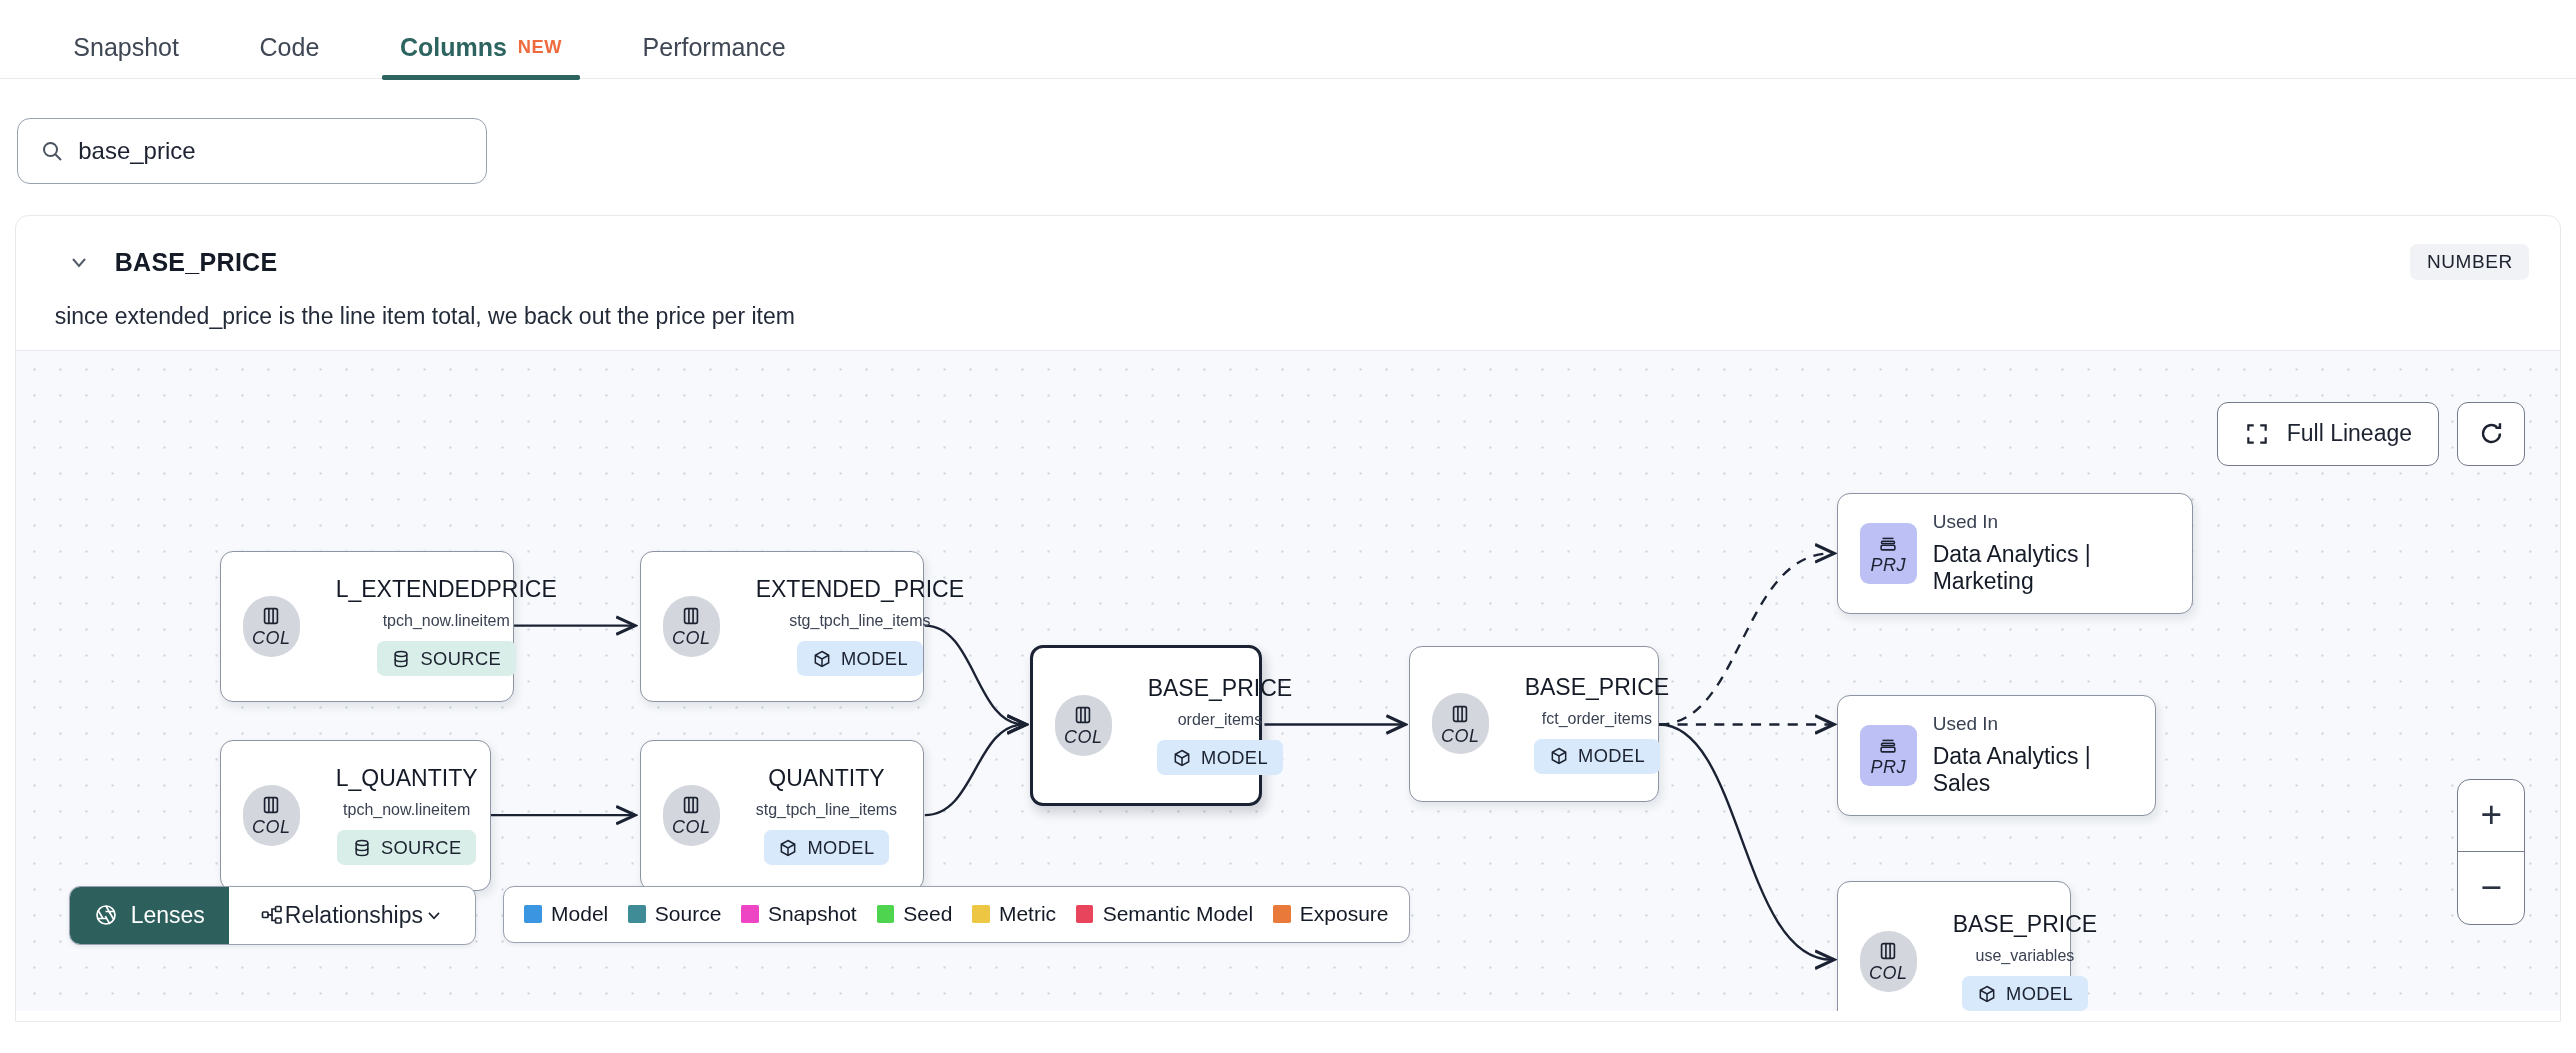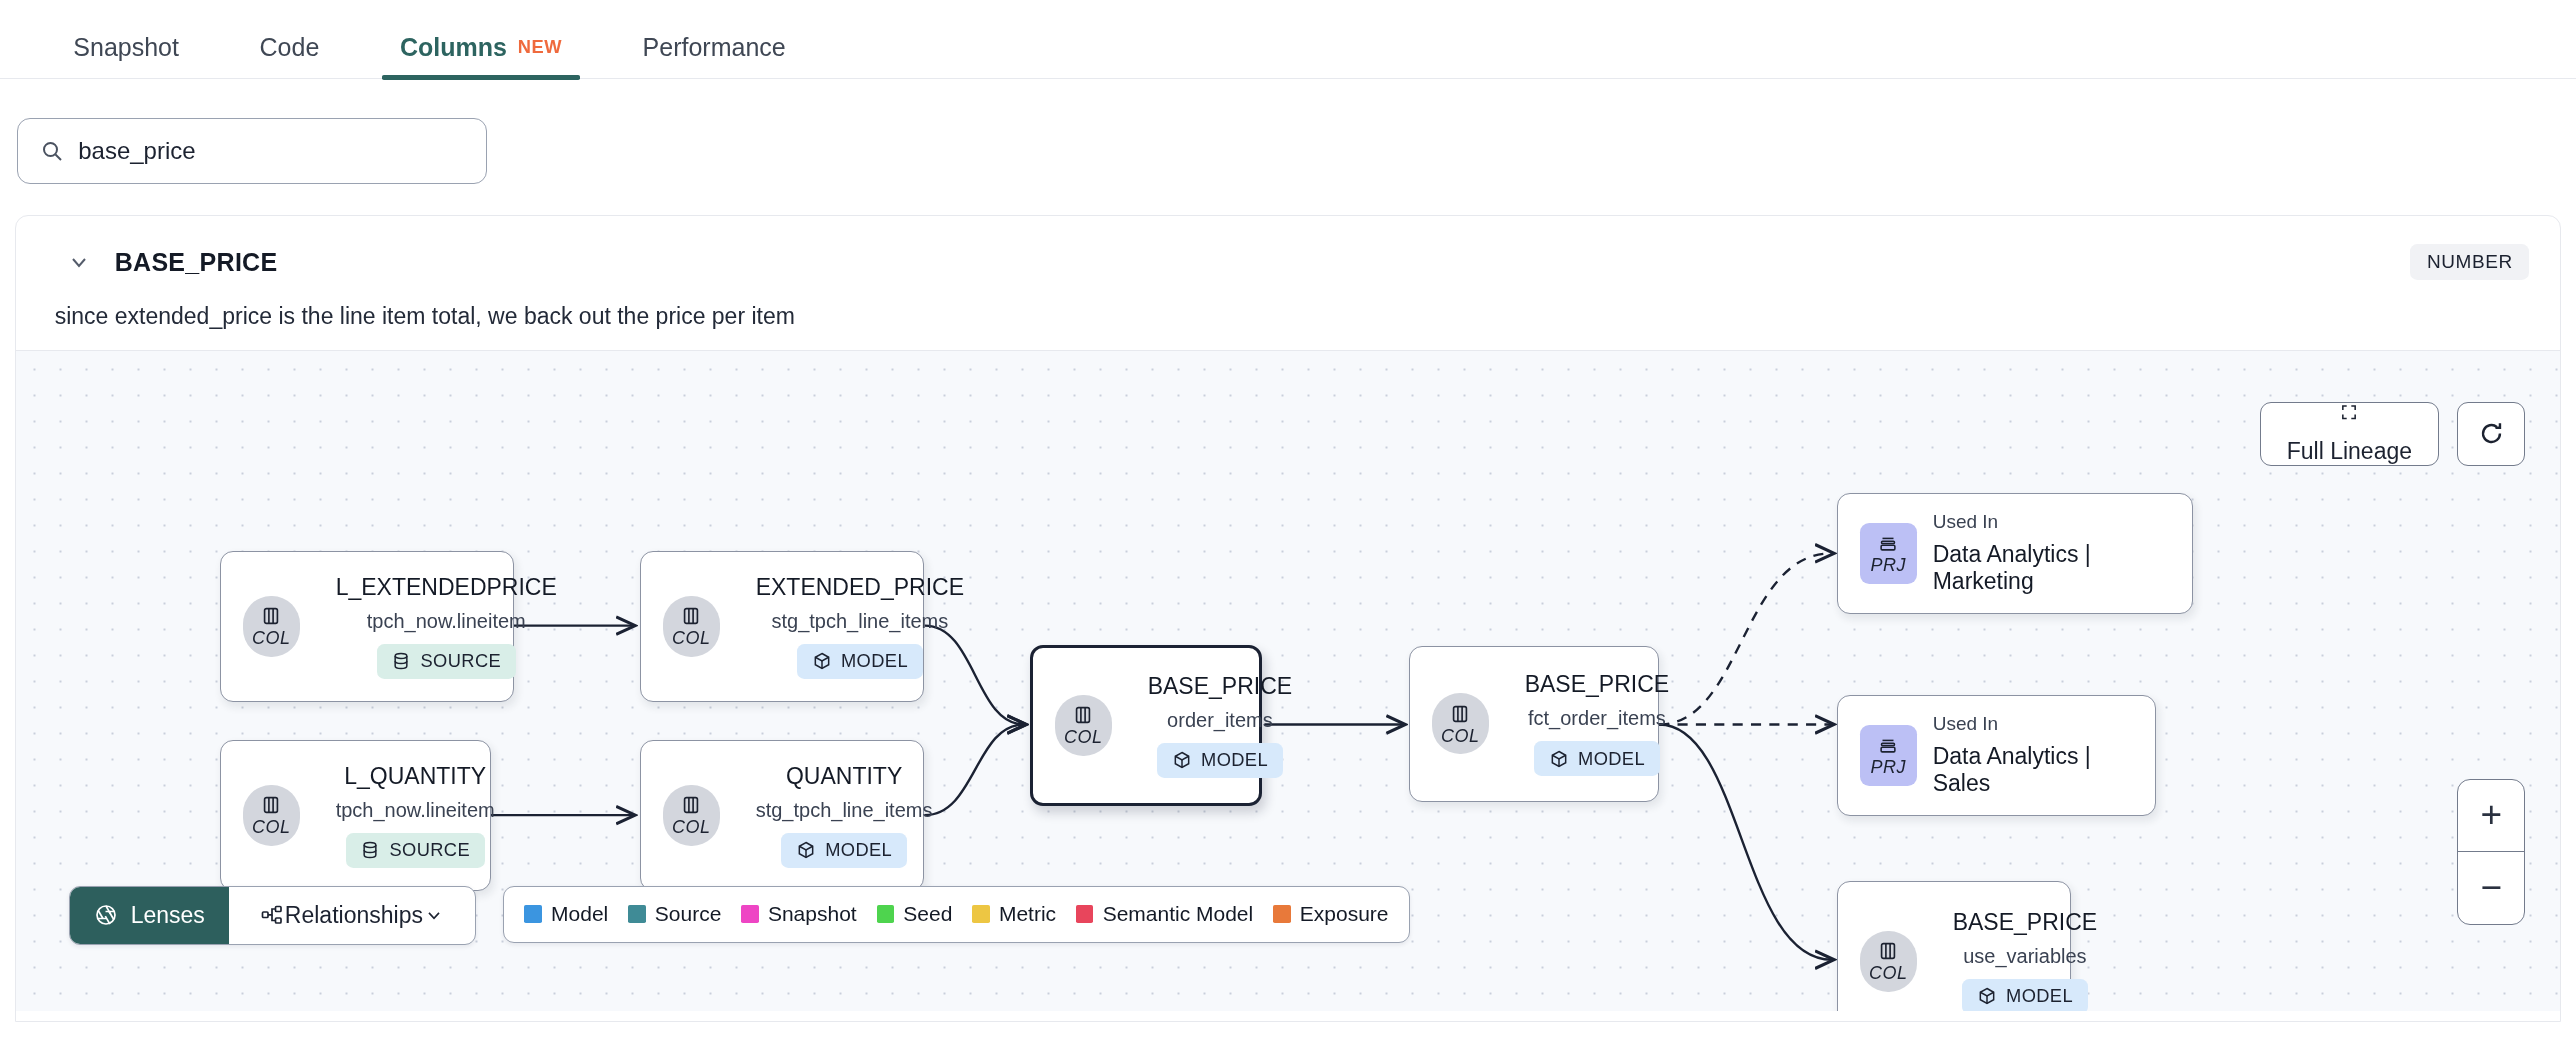--- a/index.html
+++ b/index.html
@@ -113,42 +113,42 @@
     width: 57px; height: 61px; border-radius: 9.2px;
     display:flex; flex-direction:column; align-items:center; justify-content:center;
     gap: 1.8px; flex: none; margin-left: 22px;
   }
   .badge-icon.col { background:#d3d6dd;border-radius:28px; }
   .badge-icon.prj { background:#bcc0f5; }
   .badge-icon .glyph { width: 24px; height: 22px; }
   .badge-icon .lbl { font-size: 18px; color:#1c2230; letter-spacing:0.4px; line-height:1;font-style:italic; }
   .node .body { padding-left: 36px; display:flex; flex-direction:column; }
   .node .n-title { font-size: 23px; color:#141a26; text-align:center; }
-  .node .n-sub { font-size: 20px; color:#3a4252; margin-top: 9.2px; text-align:center; }
+  .node .n-sub { font-size: 16px; color:#3a4252; margin-top: 9.2px; text-align:center; }
   .node .n-tag {
     margin-top: 11px; align-self:center;
     display:flex; align-items:center; gap:9.2px;
     font-size: 18.3px; color:#1c2230; letter-spacing:0.4px;
     padding: 6.4px 14.7px; border-radius: 7.3px;
   }
   .n-tag.source { background:#d9eee8; }
   .n-tag.model  { background:#d7e9fb; }
   .n-tag svg { width: 20px; height: 20px; }
 
   .node.proj .body { padding-left: 16px; }
   .node.proj .p-small { font-size: 19px; color:#3a4252; }
   .node.proj .p-main  { font-size: 23px; color:#141a26; margin-top: 8.3px; }
 
   
   .ctrl-top { position:absolute; top: 51px; right: 35px; display:flex; gap: 18.3px; }
   .btn-pill {
     height: 64px; padding: 0 26px; background:#fff;
     border: 1.8px solid #737b8c; border-radius: 11px;
     display:flex; align-items:center; gap:16.5px;
-    font-size: 23px; color:#1c2230; cursor:pointer;flex-direction:column;
+    font-size: 23px; color:#1c2230; cursor:pointer;
   }
   .btn-square {
     width: 68px; height: 64px; background:#fff;
     border: 1.8px solid #737b8c; border-radius: 11px;
     display:flex; align-items:center; justify-content:center; cursor:pointer;
   }
   .zoom-ctrl {
     position:absolute; right: 35px; bottom: 86px;
     width: 68px; background:#fff;
     border: 1.8px solid #737b8c; border-radius: 13px; overflow:hidden;

